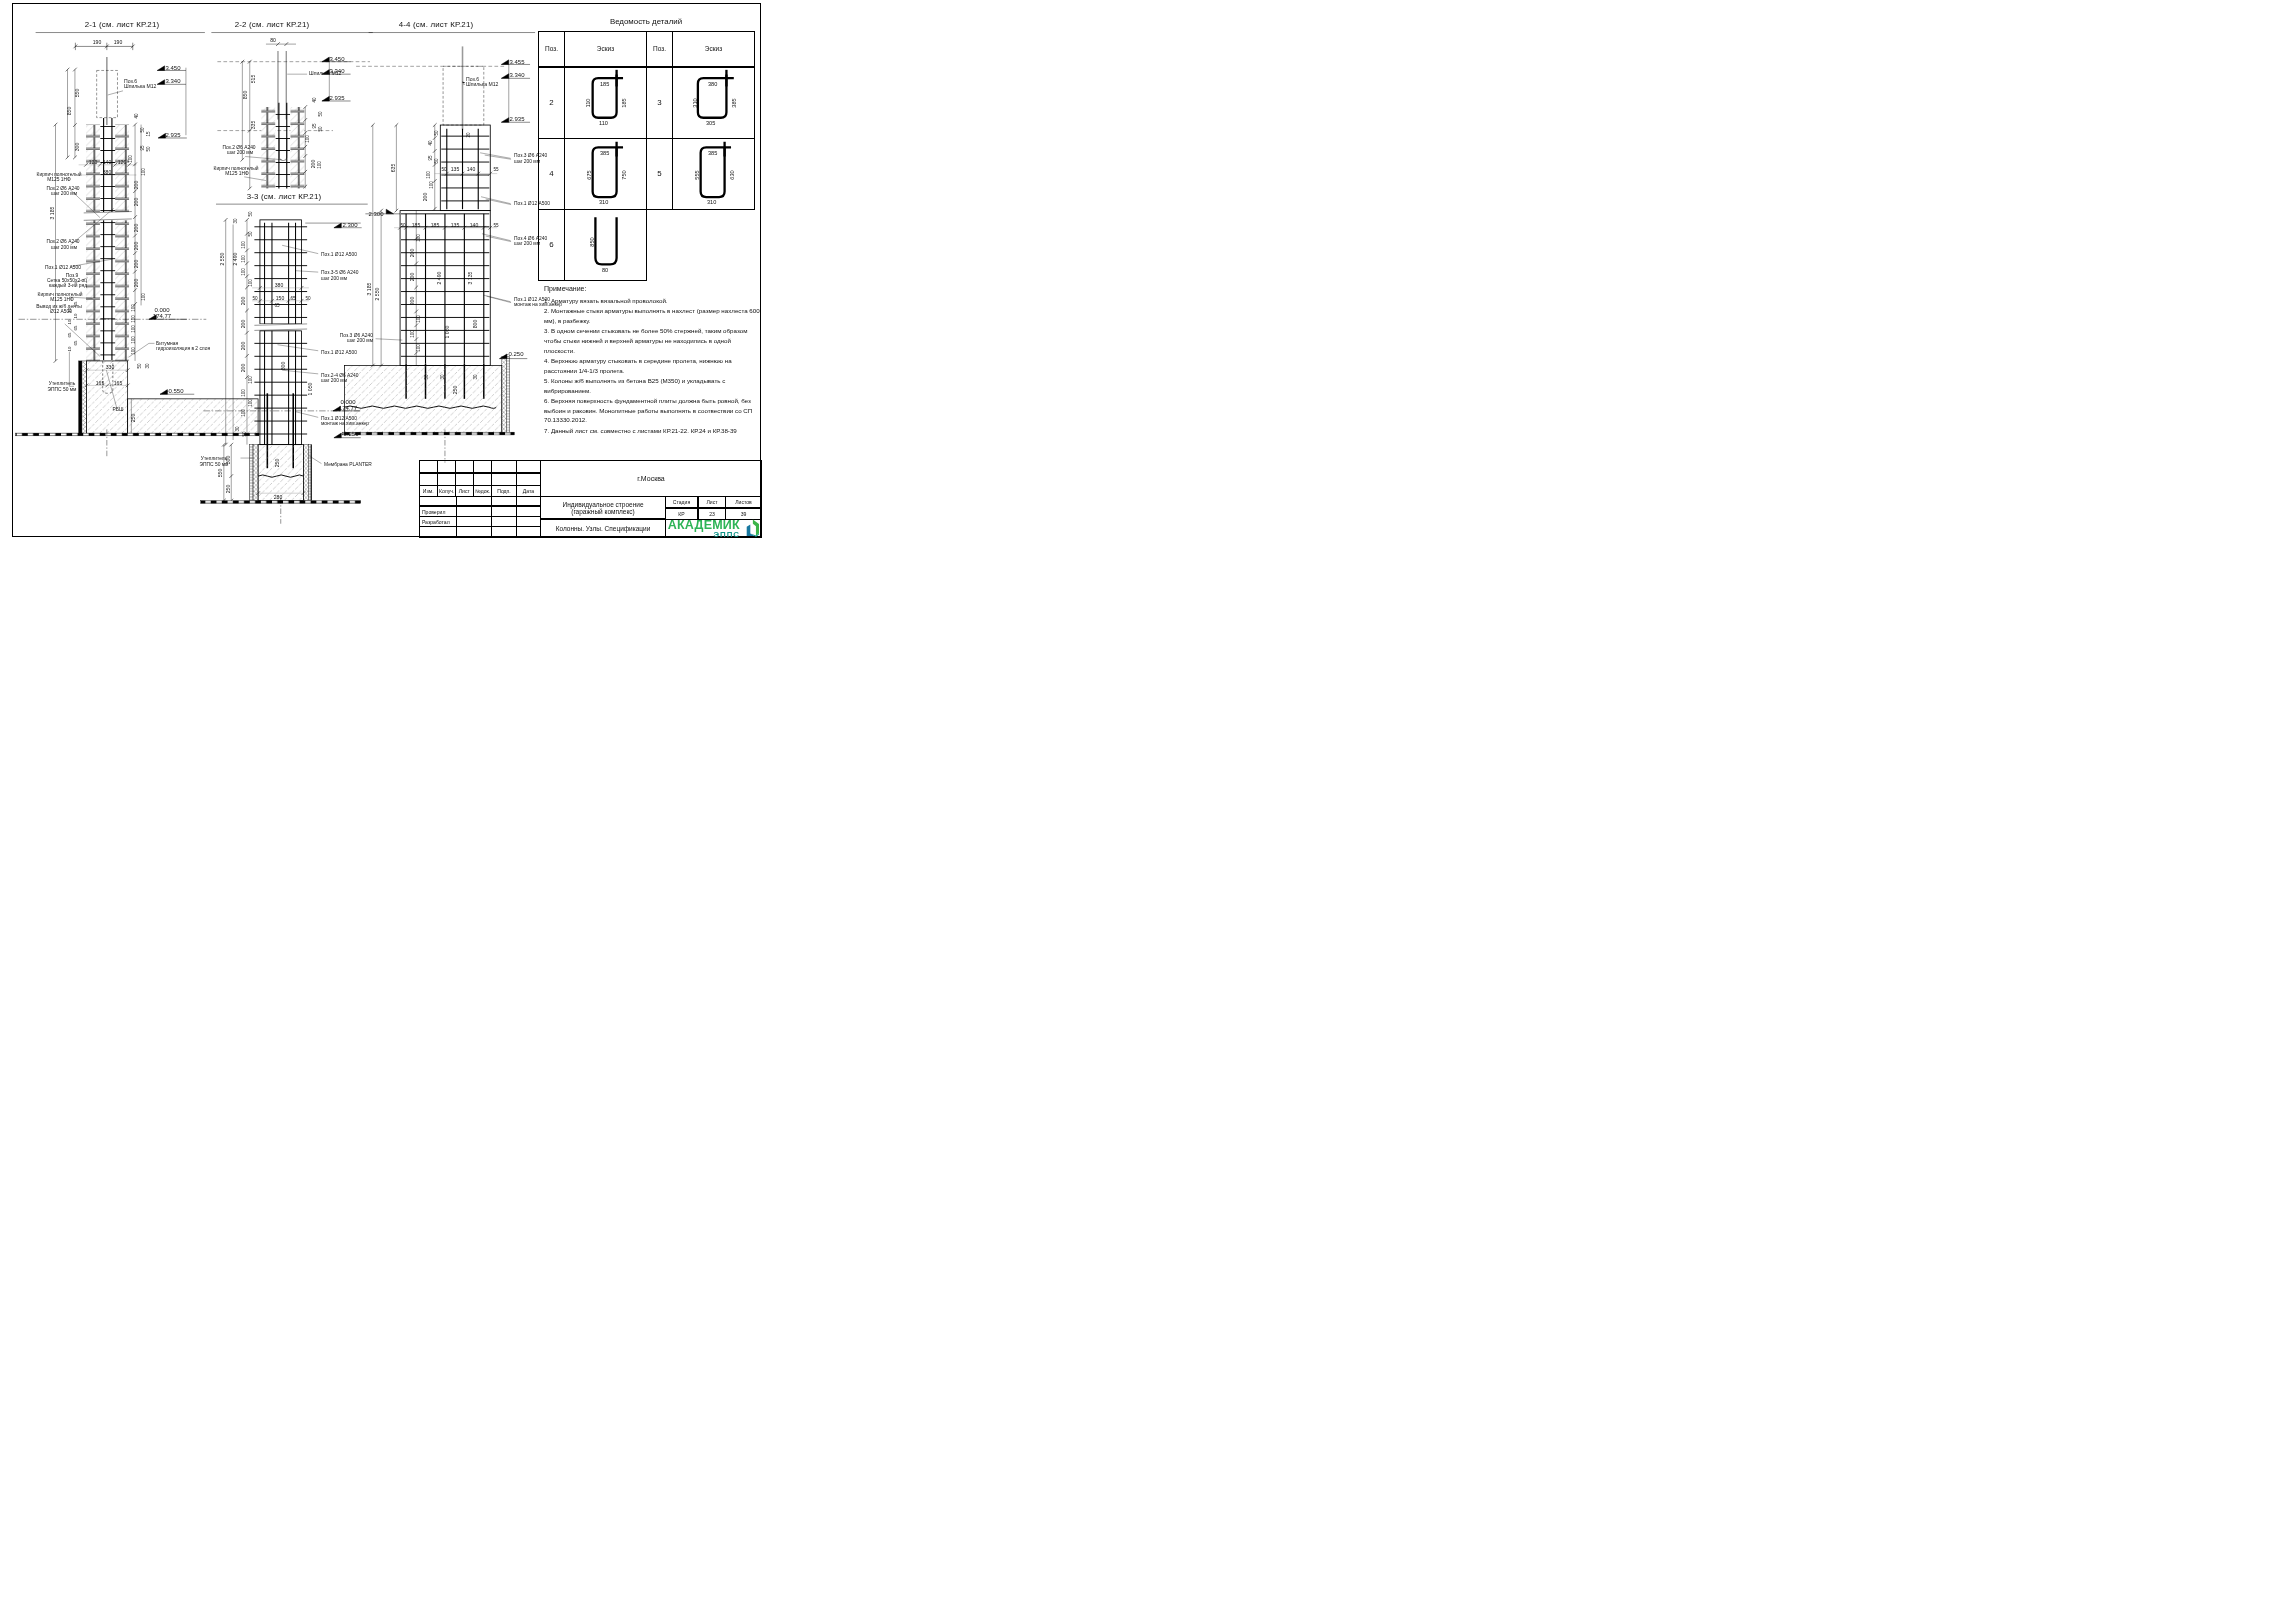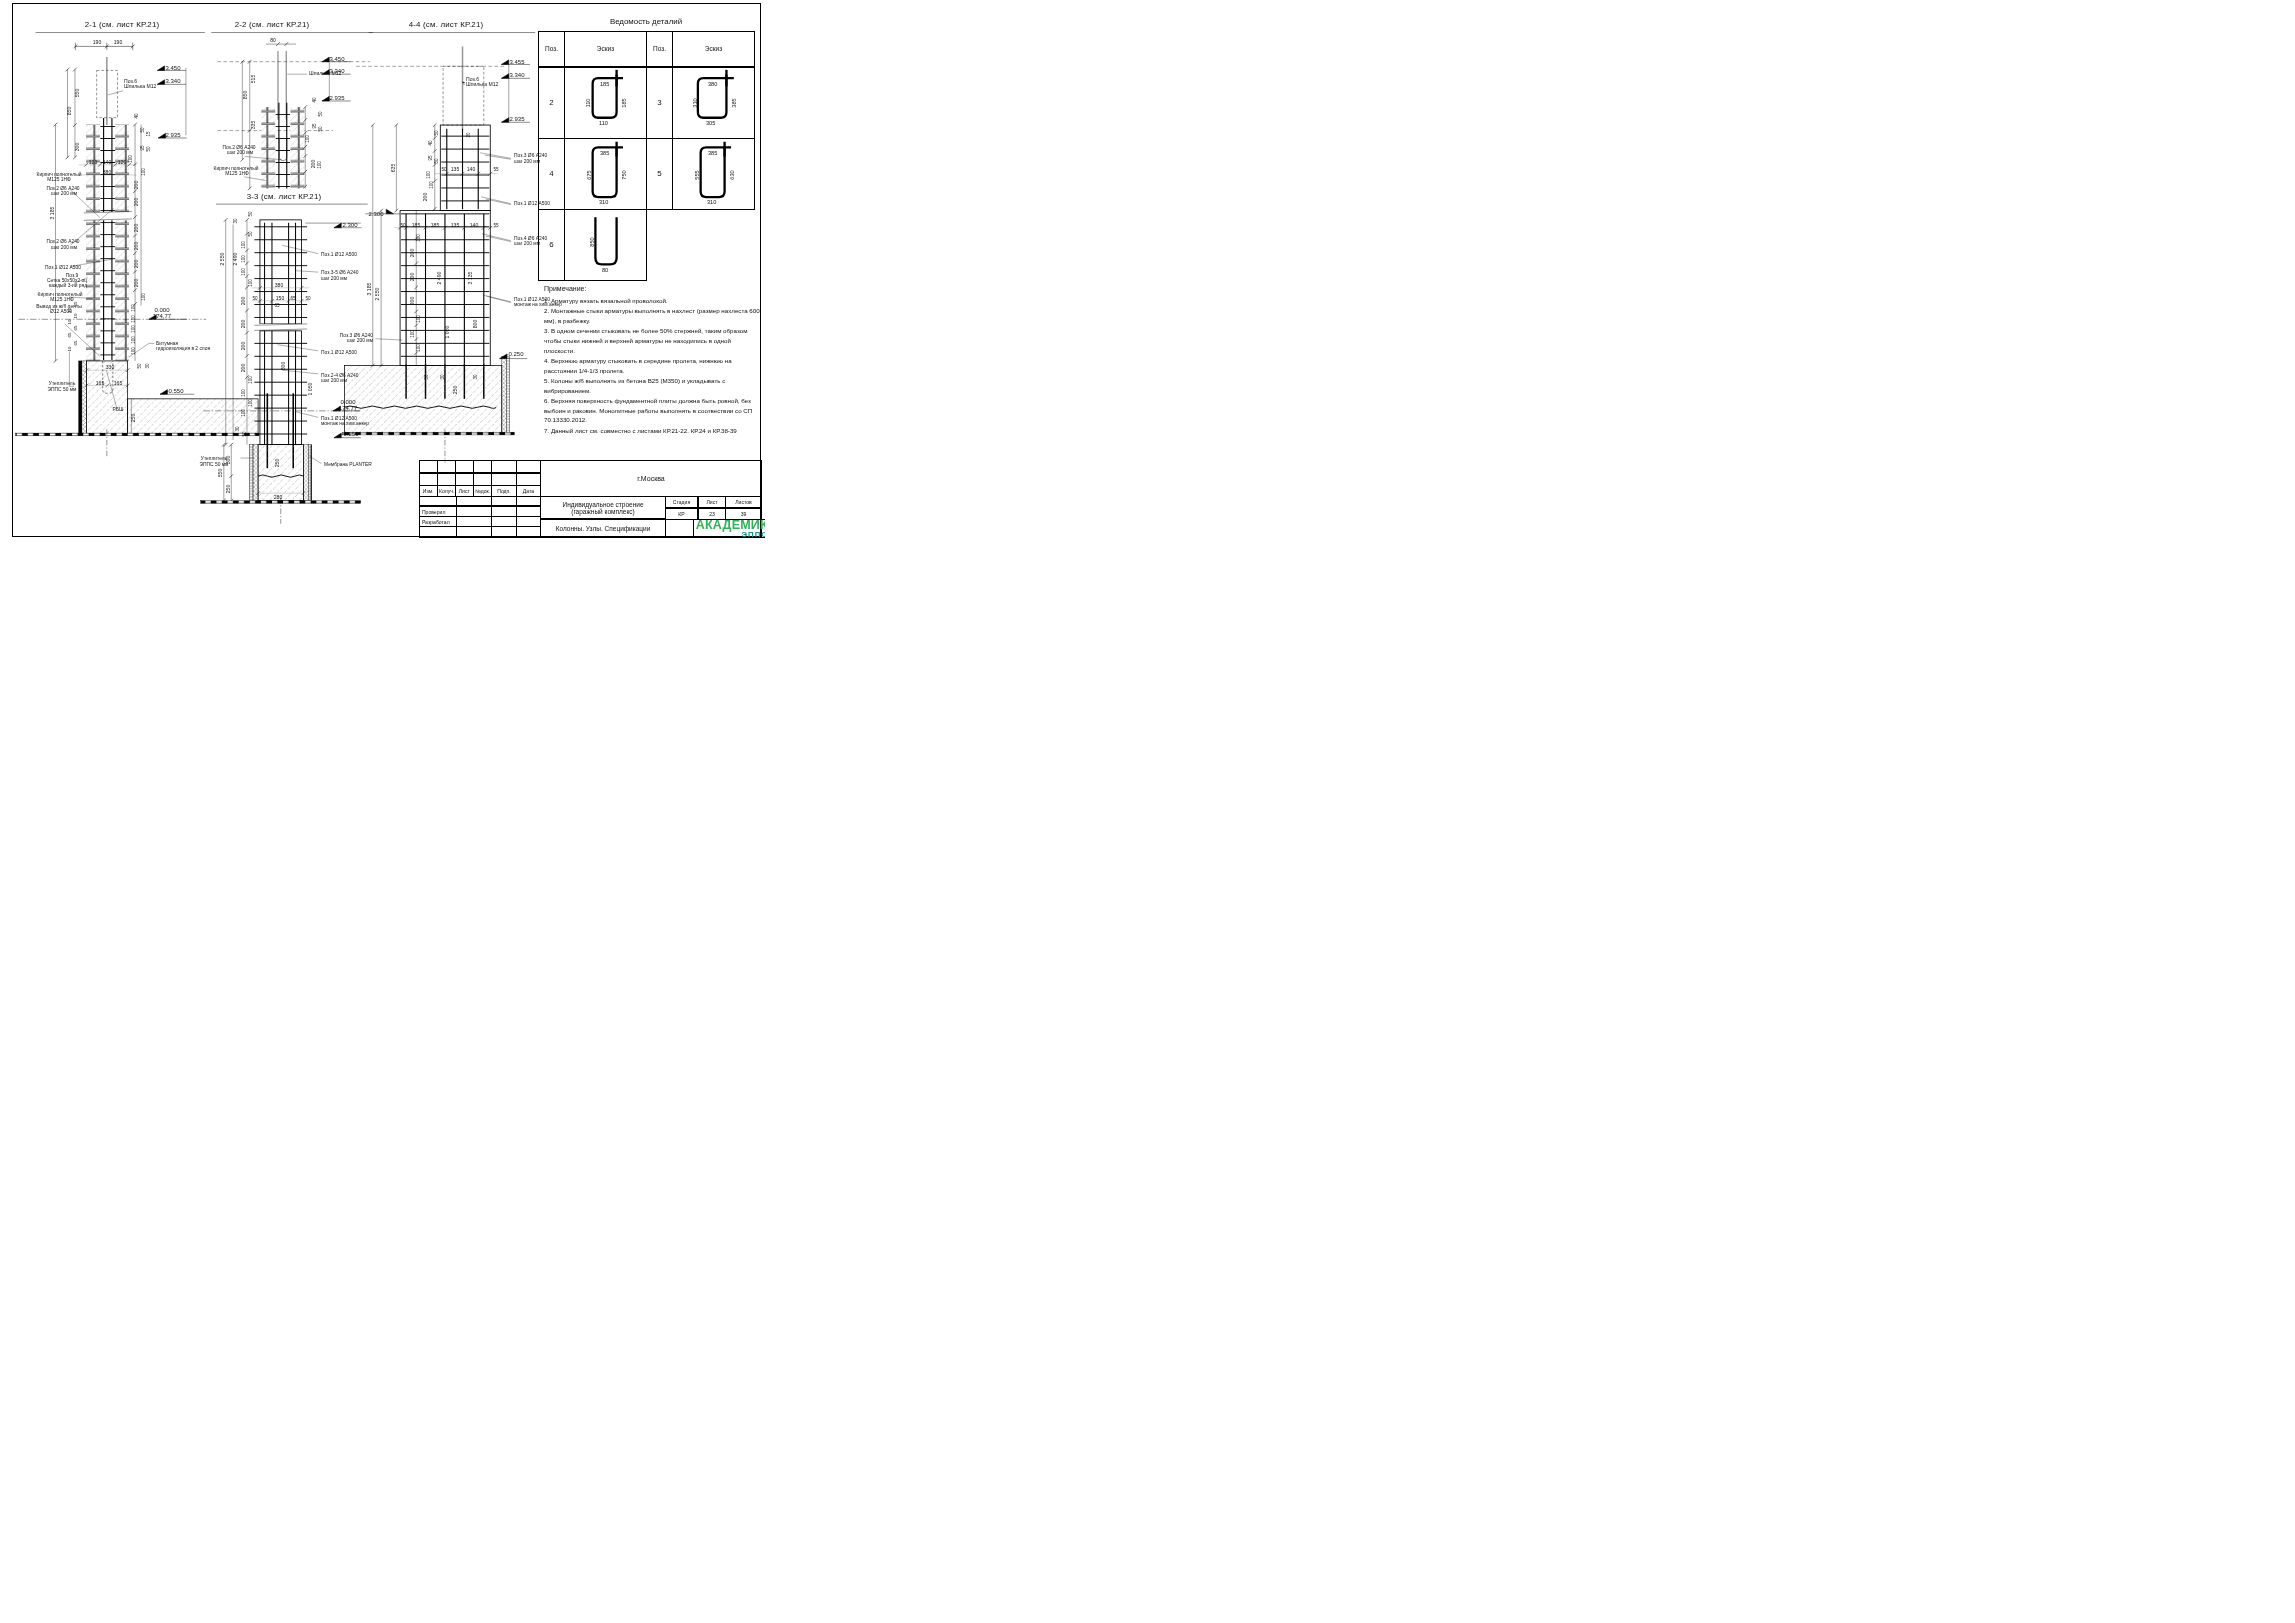--- a/index.html
+++ b/index.html
@@ -12,21 +12,21 @@
   .tbl-title{position:absolute;font-size:7.9px;transform:translate(-50%,-50%);white-space:nowrap;}
   .cell{position:absolute;box-sizing:border-box;border:0.7px solid #000;}
   .cell-label{position:absolute;width:100%;text-align:center;font-size:6.5px;}
   .sketchdim{position:absolute;font-size:5.6px;white-space:nowrap;}
   .notes{position:absolute;left:544px;top:285px;width:219px;}
   .notes .nt{font-size:7px;margin-bottom:3.7px;}
   .notes .ni{font-size:6.2px;line-height:1.55;margin-bottom:0.9px;}
   .tb-cell{position:absolute;box-sizing:border-box;border:0.6px solid #000;font-size:5.1px;
            display:flex;align-items:center;justify-content:center;text-align:center;}
   .tb-thick{border-width:0.9px;}
-  .logo-wrap{position:absolute;display:flex;align-items:center;gap:3.7px;margin-left:28px;}
+  .logo-wrap{position:absolute;display:flex;align-items:center;gap:3.7px;}
   .logo-text{text-align:right;line-height:.9;}
   .logo-text .l1{font-size:12.5px;font-weight:bold;letter-spacing:0.2px;}
   .logo-text .l2{font-size:7.9px;font-weight:bold;letter-spacing:0.9px;}
 </style>
 </head>
 <body>
 
 <div class="page">
   <div class="frame"></div>
 
@@ -291,21 +291,21 @@
       <line x1="962" y1="928" x2="962" y2="1000" stroke-dasharray="12 4 3 4" stroke-width="0.9"></line>
 
       <path d="M1002,182 L1004,182 M1048,335 L1105,344 M1050,430 L1105,442 M1050,510 L1105,522 M1052,640 L1105,654 M870,735 L812,732" stroke-width="0.7"></path>
       <path d="M1000,175 L1004,183 M1038,330 L1104,342 M1040,425 L1104,440 M1042,505 L1104,520 M1046,638 L1104,652" stroke-width="0.7"></path>
     </g>
   </svg>
 
   <div class="sec-title" style="left:122px;top:24px">2-1 (см. лист КР.21)</div>
   <div class="sec-title" style="left:272px;top:24px">2-2 (см. лист КР.21)</div>
   <div class="sec-title" style="left:284px;top:196px">3-3 (см. лист КР.21)</div>
-  <div class="sec-title" style="left:446px;top:24px">4-4 (см. лист КР.21)</div>
+  <div class="sec-title" style="left:436px;top:24px">4-4 (см. лист КР.21)</div>
 
   <div>
       <div class="lbl" style="left: 97px; top: 43px; transform: translate(-50%, -50%);">190</div>
       <div class="lbl" style="left: 118px; top: 43px; transform: translate(-50%, -50%);">190</div>
       <div class="lbl" style="left: 173px; top: 68px; font-size: 6px; transform: translate(-50%, -50%);">3.450</div>
       <div class="lbl" style="left: 173px; top: 81px; font-size: 6px; transform: translate(-50%, -50%);">3.340</div>
       <div class="lbl" style="left: 173px; top: 135px; font-size: 6px; transform: translate(-50%, -50%);">2.935</div>
       <div class="lbl" style="left: 124px; top: 82px; transform: translate(0px, -50%);">Поз.6</div>
       <div class="lbl" style="left: 124px; top: 87px; transform: translate(0px, -50%);">Шпилька М12</div>
       <div class="lbl" style="left: 78px; top: 93px; transform: translate(-50%, -50%) rotate(-90deg);">550</div>

